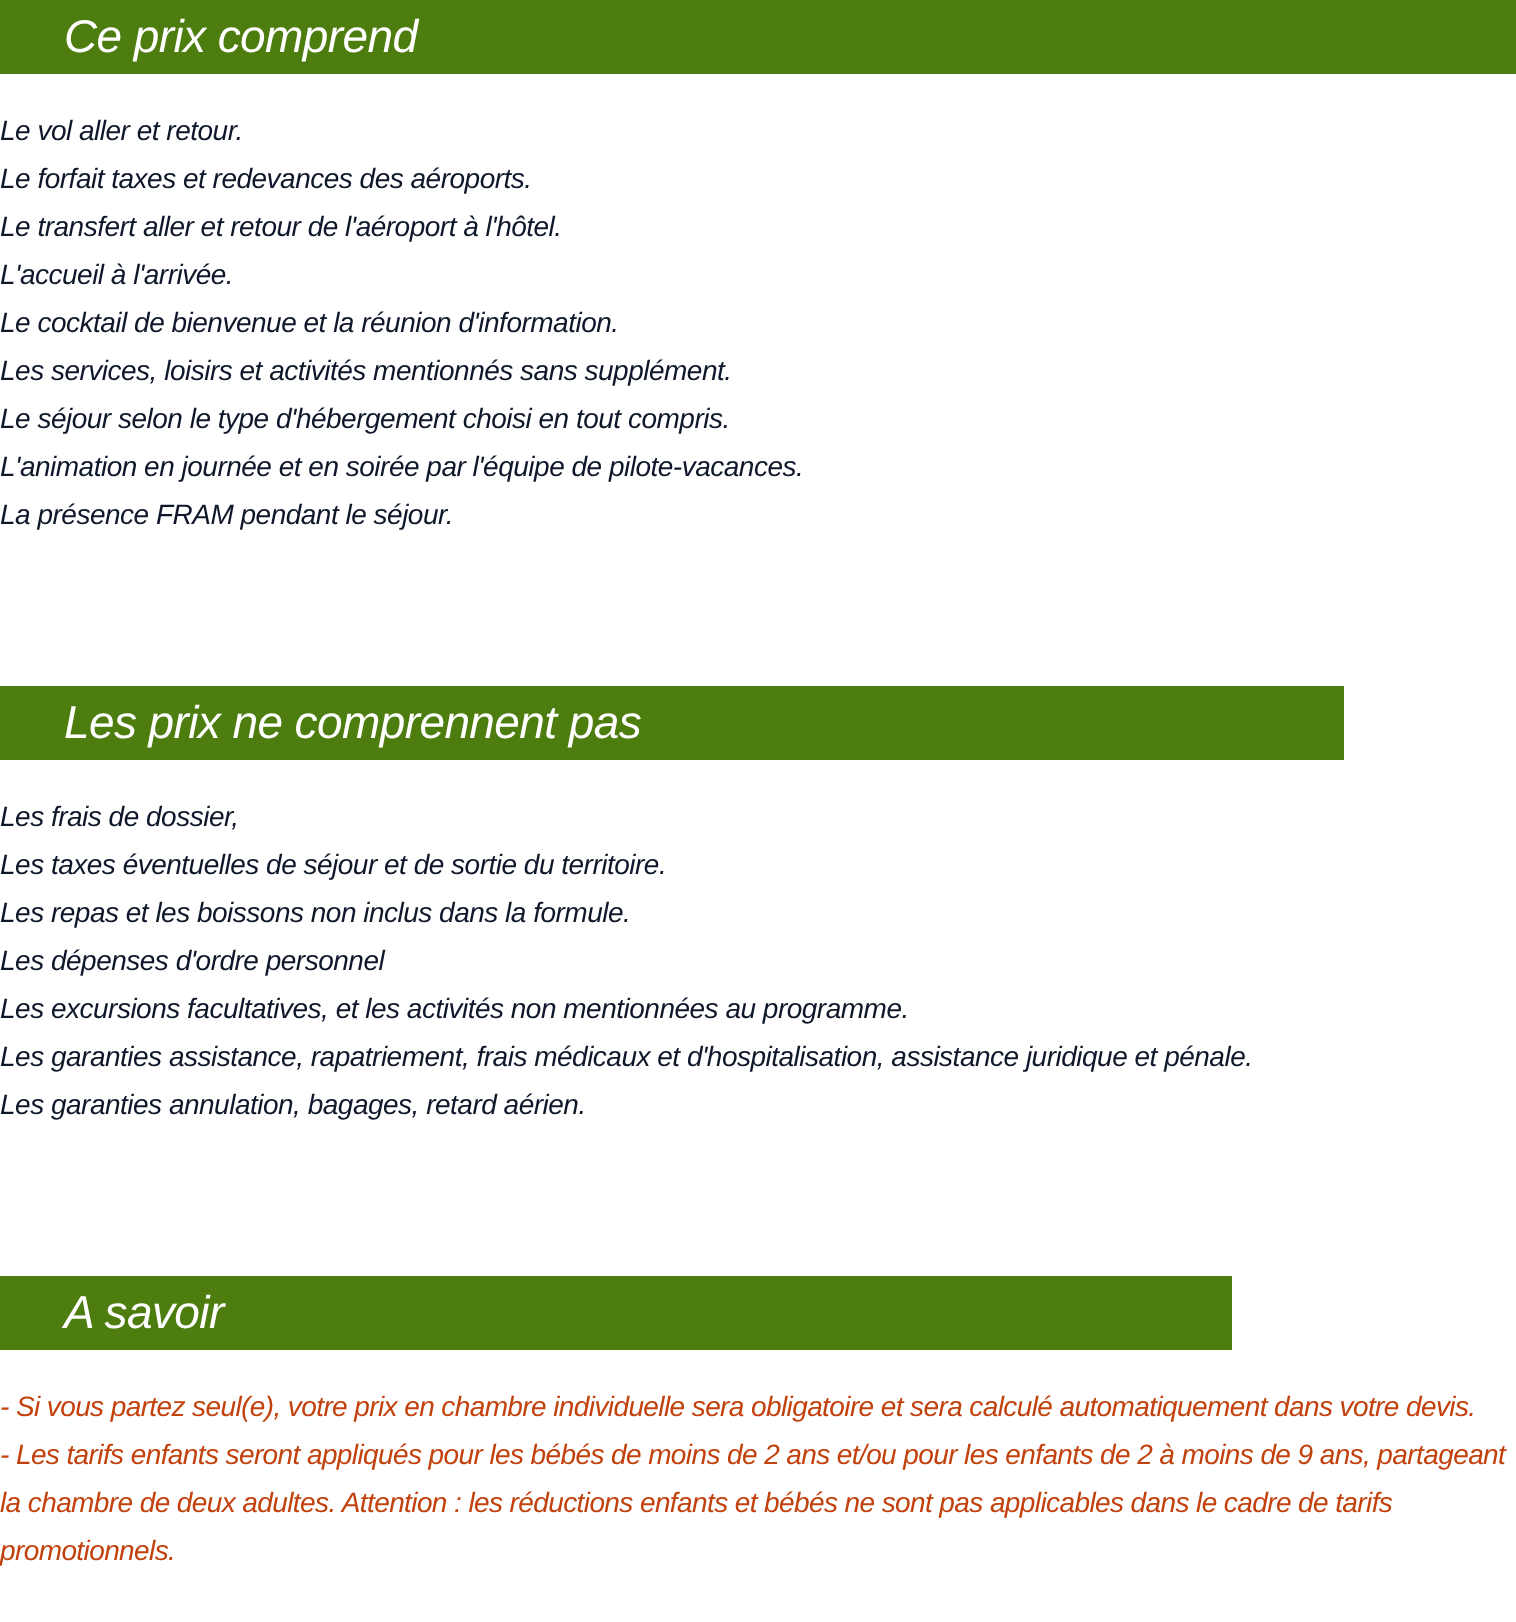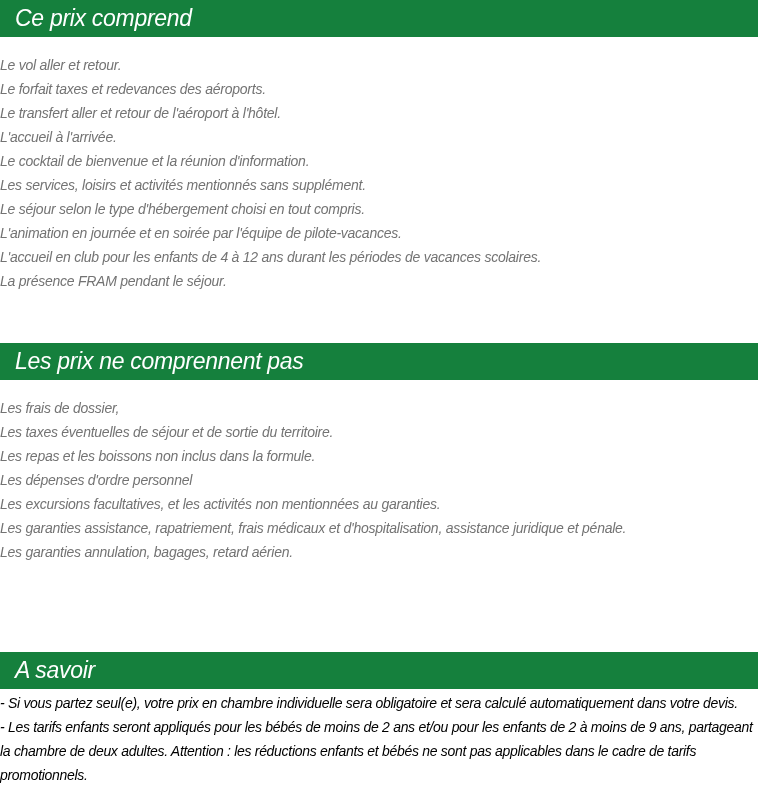--- a/index.html
+++ b/index.html
@@ -8,25 +8,25 @@
       background: #ffffff;
     }
     body {
       width: 758px;
       height: 811px;
       overflow: hidden;
       font-family: "Liberation Sans", sans-serif;
       color: #444444;
     }
     .section-header {
-      background: #15803d;
+      background: #4d7c0f;
       height: 37px;
       display: flex;
       align-items: center;
-      padding-left: 15px;
+      padding-left: 32px;
       box-sizing: border-box;
       text-align: right;
     }
     .section-title {
       color: #ffffff;
       font-style: italic;
       font-size: 23px;
       font-weight: normal;
       letter-spacing: -0.3px;
       margin: 0;
@@ -35,67 +35,66 @@
     .list {
       list-style: none;
       margin: 0;
       padding: 0;
     }
     .list li {
       font-style: italic;
       font-size: 14px;
       line-height: 24px;
       letter-spacing: -0.25px;
-      color: #737373;
+      color: #0f172a;
       white-space: nowrap;
     }
     .para {
       font-style: italic;
       font-size: 14px;
       line-height: 24px;
       letter-spacing: -0.3px;
-      color: #000000;
+      color: #c2410c;
       margin: 0;
       padding-right: 4px;
     }
     #s1-header { position: absolute; top: 0; left: 0; width: 758px; }
     #s1-list { position: absolute; top: 53px; left: 0; }
-    #s2-header { position: absolute; top: 343px; left: 0; width: 758px; }
+    #s2-header { position: absolute; top: 343px; left: 0; width: 672px; }
     #s2-list { position: absolute; top: 396px; left: 0; }
-    #s3-header { position: absolute; top: 652px; left: 0; width: 758px; }
+    #s3-header { position: absolute; top: 638px; left: 0; width: 616px; }
     #s3-body { position: absolute; top: 691px; left: 0; width: 758px; }
   </style>
 </head>
 <body>
 
 <div id="s1-header" class="section-header">
   <h2 class="section-title">Ce prix comprend</h2>
 </div>
 <ul id="s1-list" class="list">
   <li>Le vol aller et retour.</li>
   <li>Le forfait taxes et redevances des aéroports.</li>
   <li>Le transfert aller et retour de l'aéroport à l'hôtel.</li>
   <li>L'accueil à l'arrivée.</li>
   <li>Le cocktail de bienvenue et la réunion d'information.</li>
   <li>Les services, loisirs et activités mentionnés sans supplément.</li>
   <li>Le séjour selon le type d'hébergement choisi en tout compris.</li>
   <li>L'animation en journée et en soirée par l'équipe de pilote-vacances.</li>
-  <li>L'accueil en club pour les enfants de 4 à 12 ans durant les périodes de vacances scolaires.</li>
   <li>La présence FRAM pendant le séjour.</li>
 </ul>
 
 <div id="s2-header" class="section-header">
   <h2 class="section-title">Les prix ne comprennent pas</h2>
 </div>
 <ul id="s2-list" class="list">
   <li>Les frais de dossier,</li>
   <li>Les taxes éventuelles de séjour et de sortie du territoire.</li>
   <li>Les repas et les boissons non inclus dans la formule.</li>
   <li>Les dépenses d'ordre personnel</li>
-  <li>Les excursions facultatives, et les activités non mentionnées au garanties.</li>
+  <li>Les excursions facultatives, et les activités non mentionnées au programme.</li>
   <li>Les garanties assistance, rapatriement, frais médicaux et d'hospitalisation, assistance juridique et pénale.</li>
   <li>Les garanties annulation, bagages, retard aérien.</li>
 </ul>
 
 <div id="s3-header" class="section-header">
   <h2 class="section-title">A savoir</h2>
 </div>
 <div id="s3-body">
   <p class="para">- Si vous partez seul(e), votre prix en chambre individuelle sera obligatoire et sera calculé automatiquement dans votre devis.</p>
   <p class="para">- Les tarifs enfants seront appliqués pour les bébés de moins de 2 ans et/ou pour les enfants de 2 à moins de 9 ans, partageant la chambre de deux adultes. Attention : les réductions enfants et bébés ne sont pas applicables dans le cadre de tarifs promotionnels.</p>

